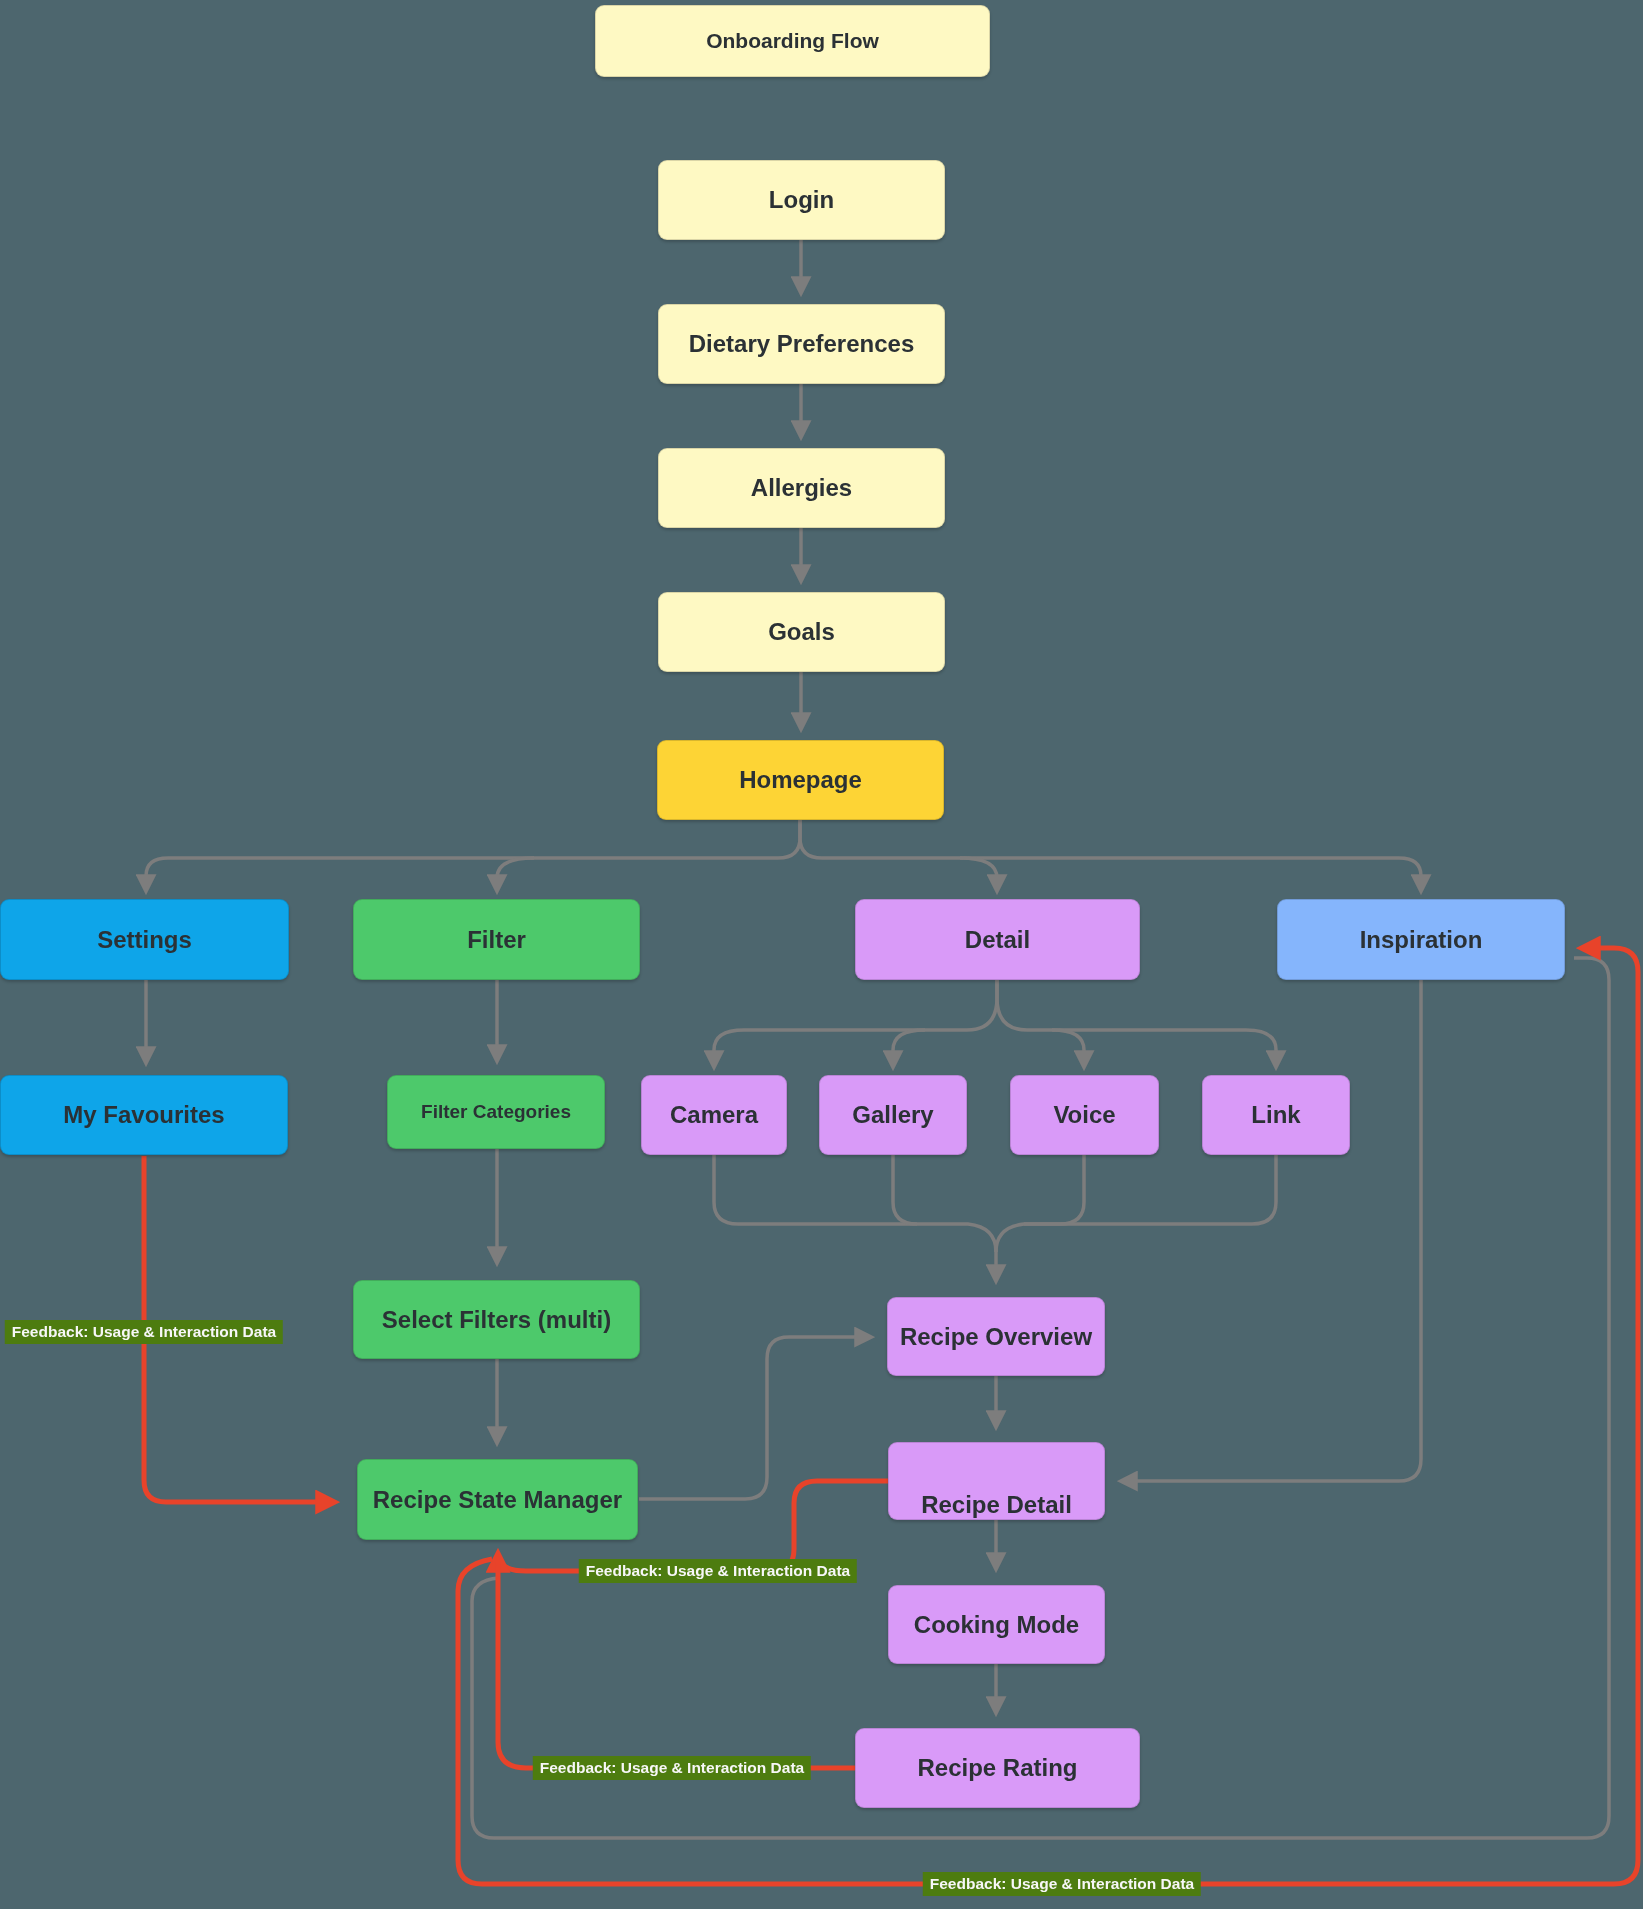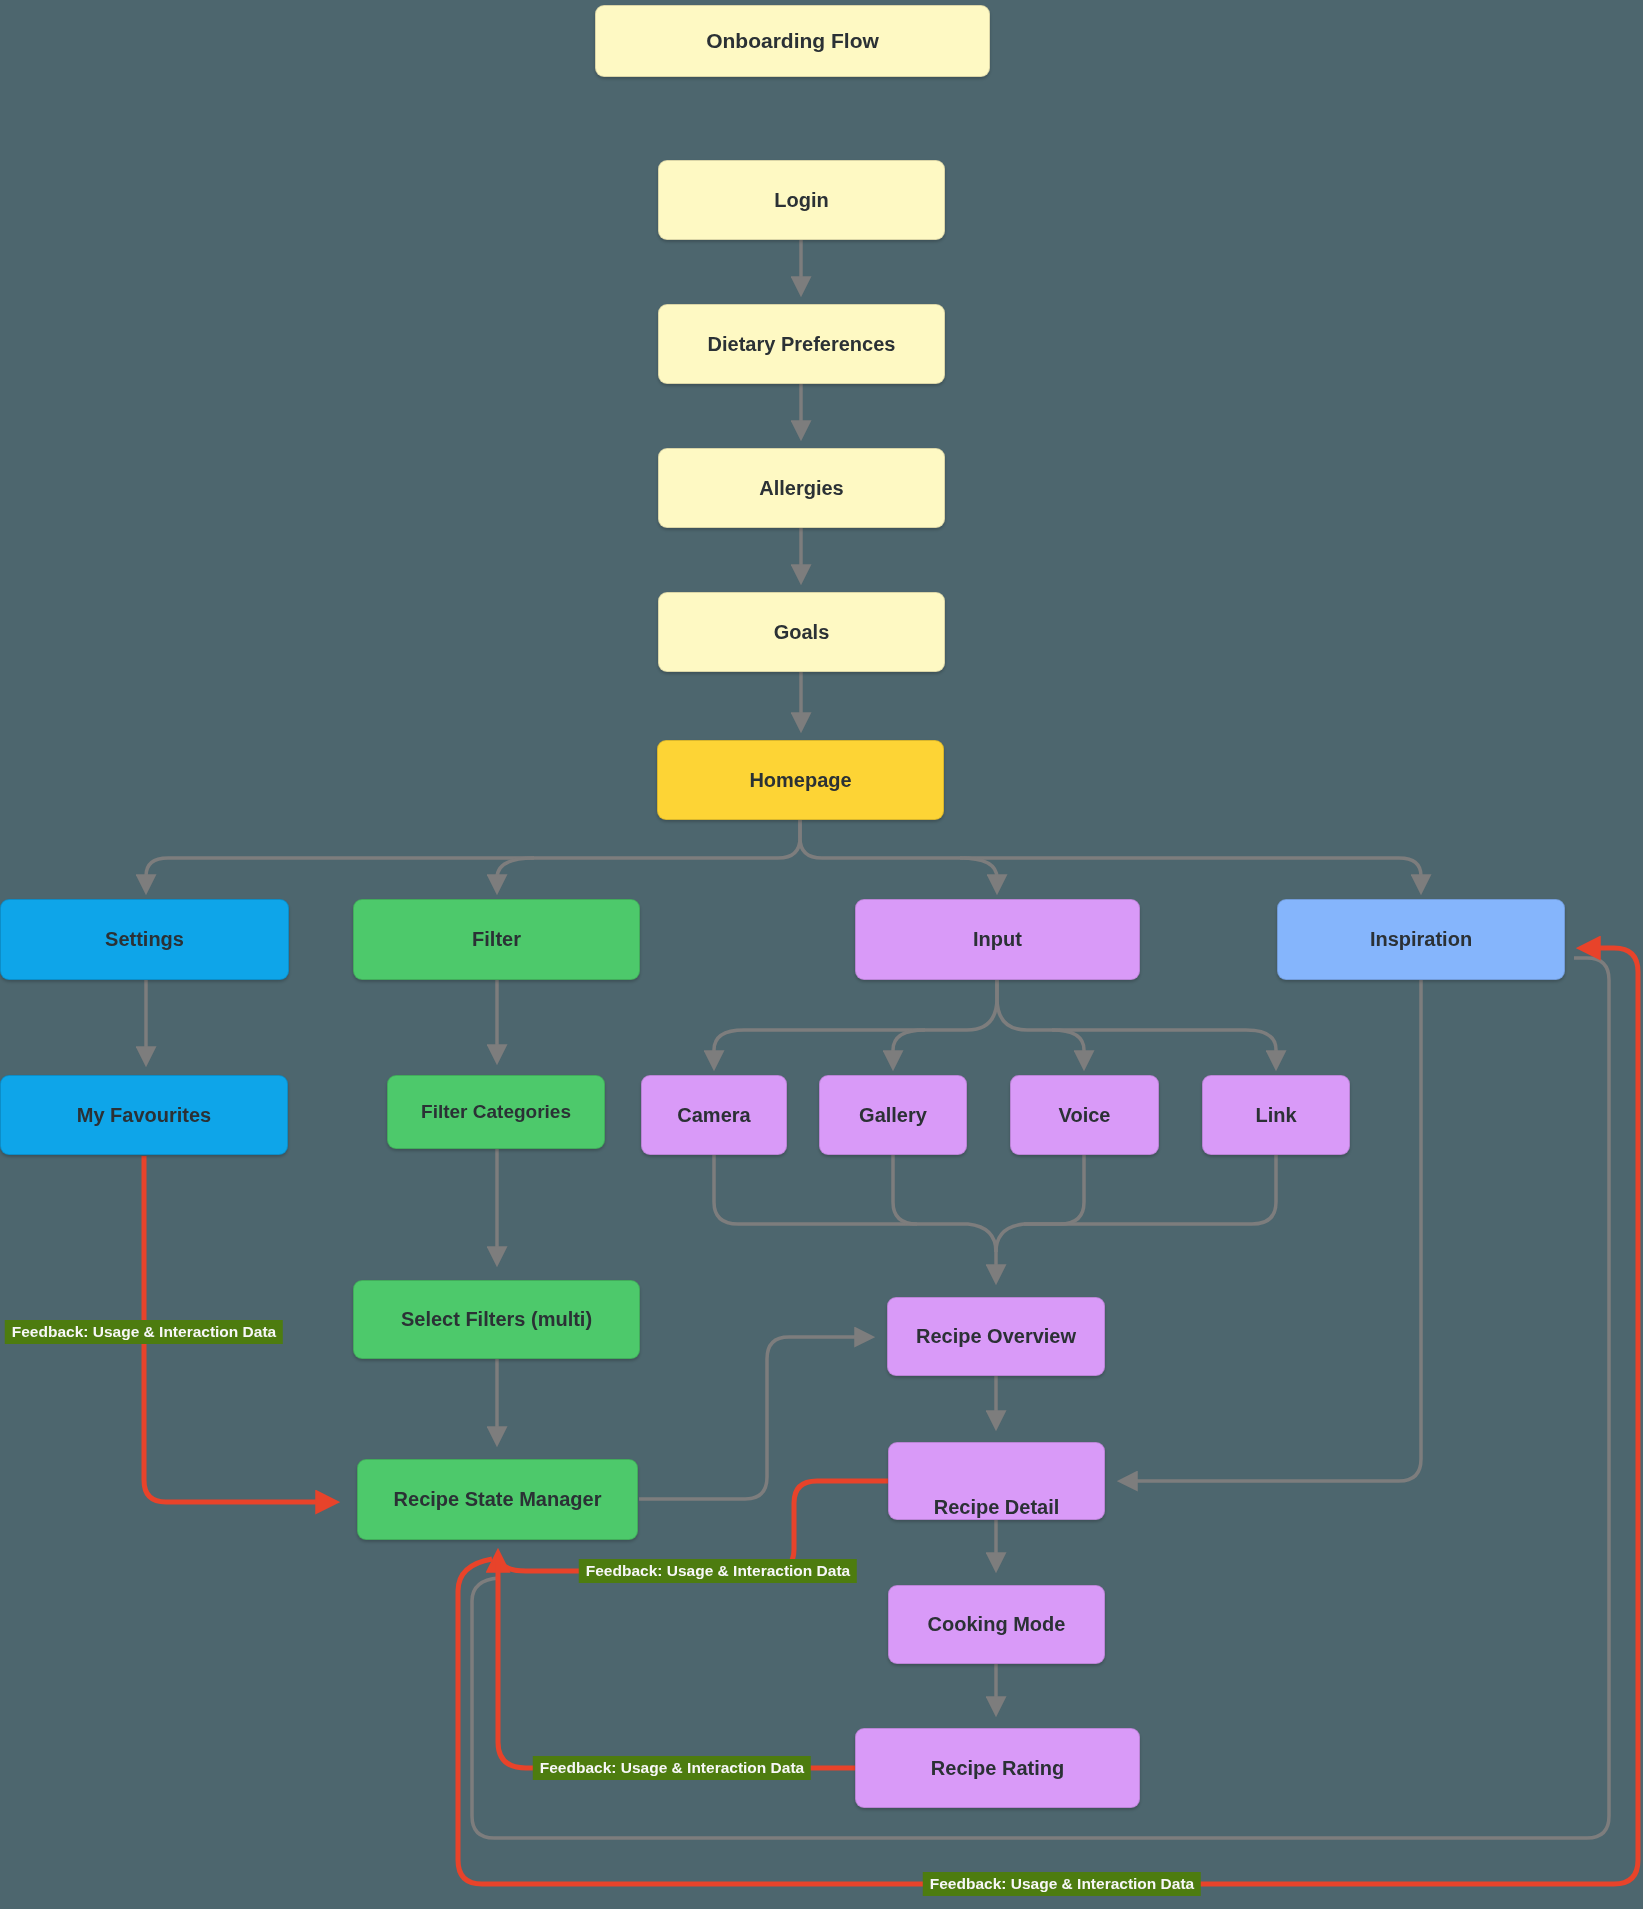--- a/index.html
+++ b/index.html
@@ -7,21 +7,21 @@
     position:relative;
     width:1643px;height:1909px;
     background:#4d666e;
     font-family:"Liberation Sans", sans-serif;
     overflow:hidden;
   }
   svg.edges{position:absolute;left:0;top:0;width:1643px;height:1909px;}
   .node{
     position:absolute;
     display:flex;align-items:center;justify-content:center;
-    font-weight:700;font-size:20px;color:#2b3135;
+    font-weight:700;font-size:24px;color:#2b3135;
     border-radius:9px;
     border:1px solid rgba(0,0,0,0.14);
     box-shadow:0 2px 3px rgba(0,0,0,0.20);
     box-sizing:border-box;
     text-align:center;
     cursor:default;
   }
   .title{font-size:21px;}
   .teal{background:#fef9c3;}
   .yellow{background:#fdd435;}
@@ -120,21 +120,21 @@
       <span>Homepage</span>
     </div>
 
   <div class="node orange" style="left:0px;top:899px;width:289px;height:81px;">
       <span>Settings</span>
     </div>
   <div class="node green" style="left:353px;top:899px;width:287px;height:81px;">
       <span>Filter</span>
     </div>
   <div class="node purple" style="left:855px;top:899px;width:285px;height:81px;">
-      <span>Input</span>
+      <span>Detail</span>
     </div>
   <div class="node blue" style="left:1277px;top:899px;width:288px;height:81px;">
       <span>Inspiration</span>
     </div>
 
   <div class="node orange" style="left:0px;top:1075px;width:288px;height:80px;">
       <span>My Favourites</span>
     </div>
   <div class="node green" style="left:387px;top:1075px;width:218px;height:74px;font-size:19px;">
       <span>Filter Categories</span>

